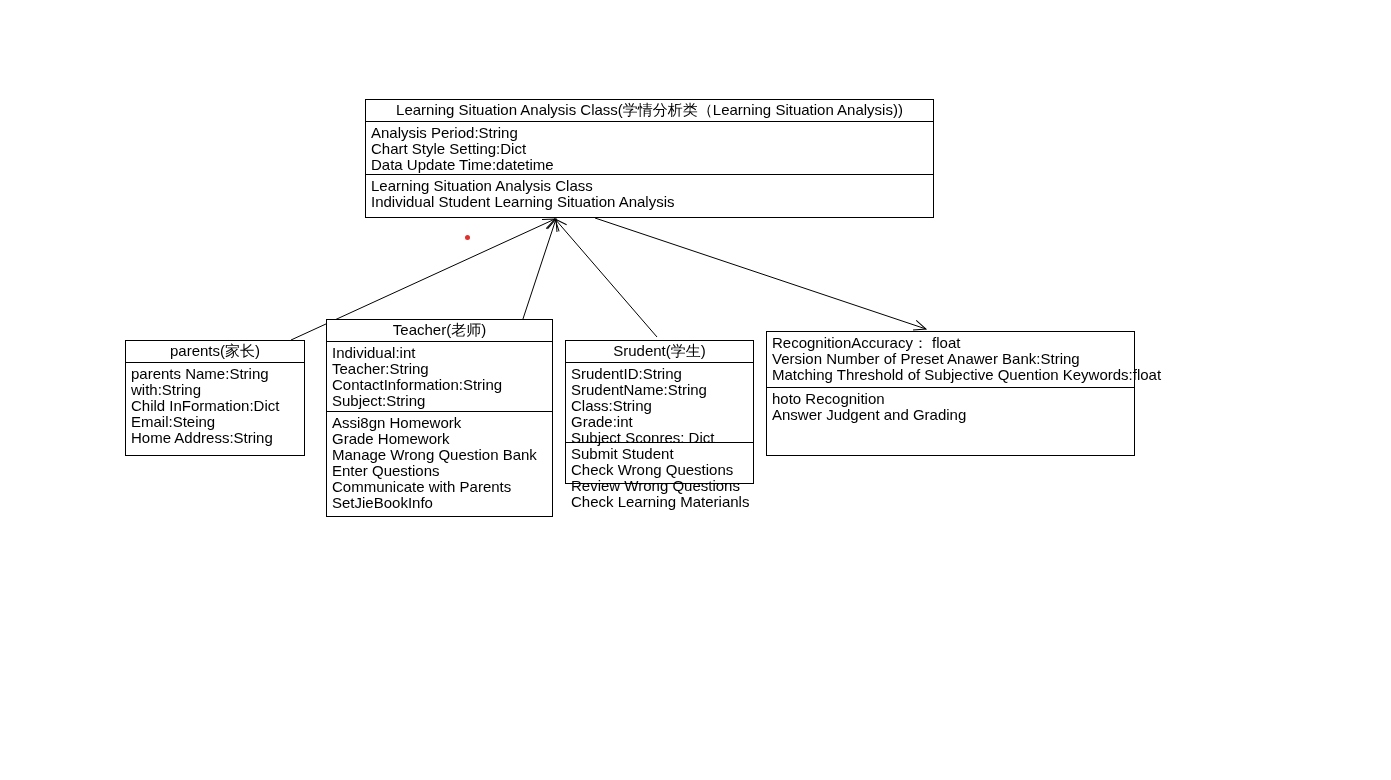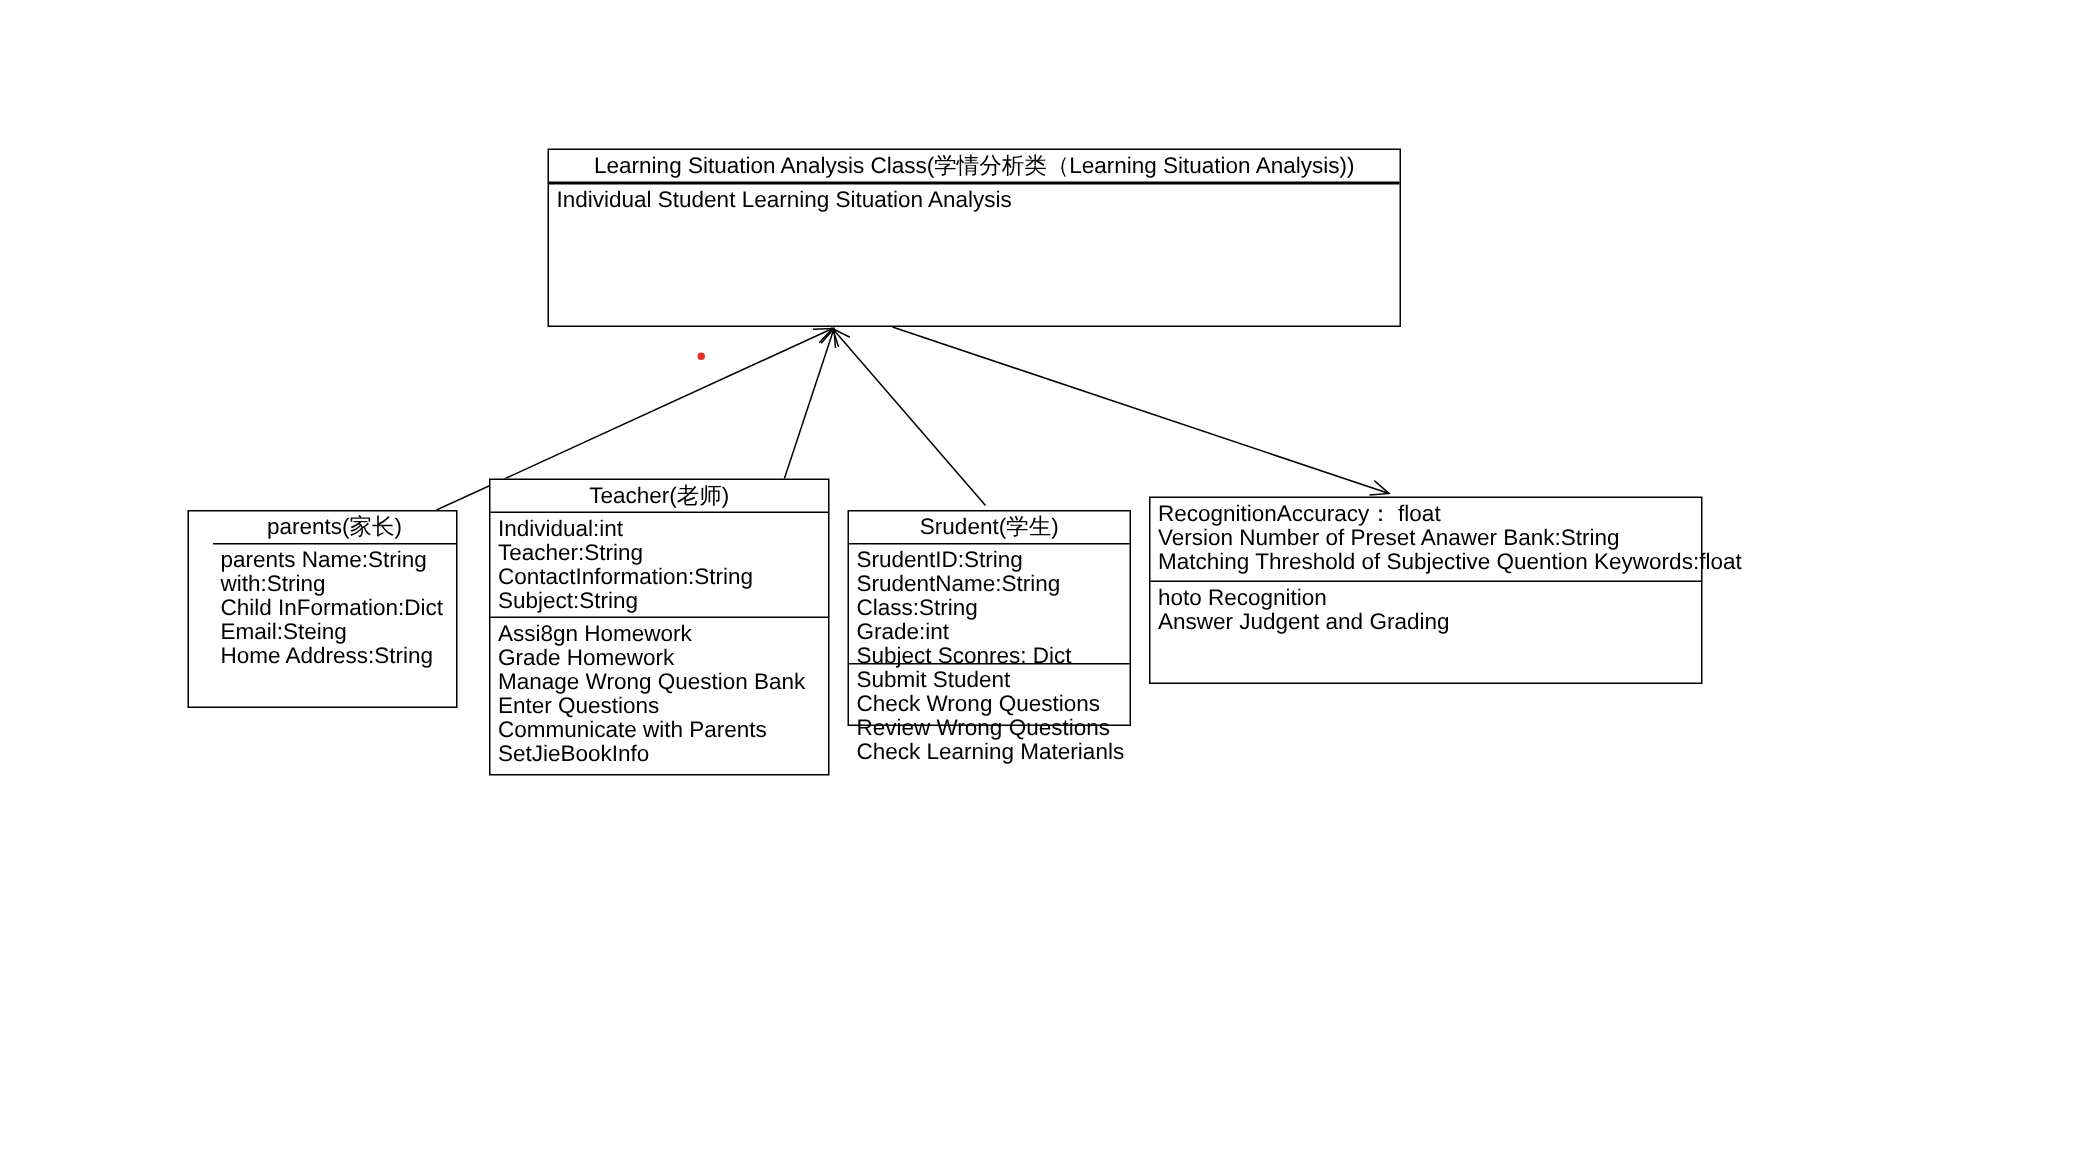--- a/index.html
+++ b/index.html
@@ -84,26 +84,32 @@
   <line x1="291" y1="340" x2="555" y2="219" marker-end="url(#arrowhead)"></line>
       <line x1="517" y1="337" x2="556" y2="219" marker-end="url(#arrowhead)"></line>
       <line x1="657" y1="337" x2="555" y2="219" marker-end="url(#arrowhead)"></line>
       <line x1="595" y1="218" x2="926" y2="329" marker-end="url(#arrowhead)"></line>
     </svg>
 
   <div class="red-dot" style="left: 465px; top: 235px; background: rgb(224, 48, 44);"></div>
 
   <div class="uml-class" style="left:365px; top:99px; width:569px; height:119px;">
     <div class="uml-title" style="height:22px;">Learning Situation Analysis Class(学情分析类（Learning Situation Analysis))</div>
+    <div class="uml-section" style="height:52px;">
+        <div class="uml-line">Analysis Period:String</div>
+        <div class="uml-line">Chart Style Setting:Dict</div>
+        <div class="uml-line">Data Update Time:datetime</div>
+      </div>
     <div class="uml-section grow bordered">
+        <div class="uml-line">Learning Situation Analysis Class</div>
         <div class="uml-line">Individual Student Learning Situation Analysis</div>
       </div>
   </div>
 
-  <div class="uml-class" style="left:125px; top:340px; width:180px; height:132px;padding-left:16px;">
+  <div class="uml-class" style="left:125px; top:340px; width:180px; height:116px;">
     <div class="uml-title" style="height:22px;">parents(家长)</div>
     <div class="uml-section grow">
         <div class="uml-line">parents Name:String</div>
         <div class="uml-line">with:String</div>
         <div class="uml-line">Child InFormation:Dict</div>
         <div class="uml-line">Email:Steing</div>
         <div class="uml-line">Home Address:String</div>
       </div>
   </div>
 

